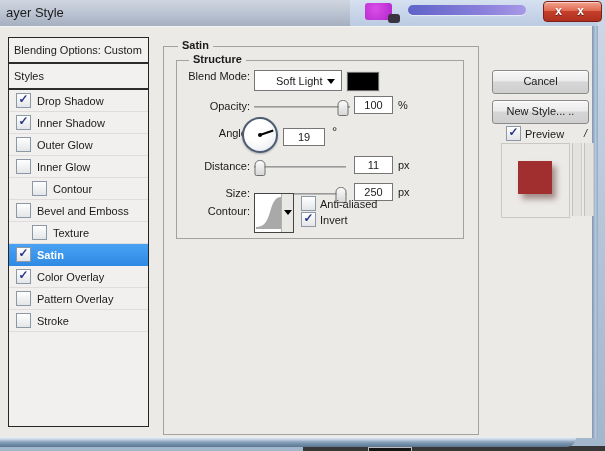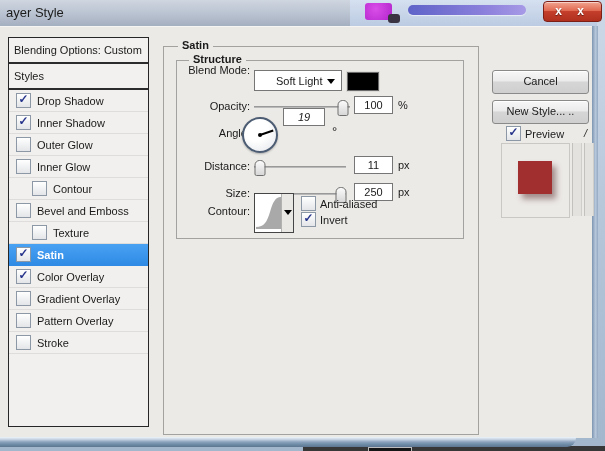--- a/index.html
+++ b/index.html
@@ -146,60 +146,56 @@
     <div class="item selected">
       <span class="cb check">✓</span>
       <span class="lbl">Satin</span>
       </div>
     <div class="item">
       <span class="cb check">✓</span>
       <span class="lbl">Color Overlay</span>
       </div>
     <div class="item">
       <span class="cb check"></span>
-      <span class="lbl">Gradient Overlay</span>
-      </div>
-    <div class="item">
-      <span class="cb check"></span>
       <span class="lbl">Pattern Overlay</span>
       </div>
     <div class="item">
       <span class="cb check"></span>
       <span class="lbl">Stroke</span>
       </div>
   </div>
 
   <div id="satinbox" class="abs group">
     <span class="gtitle" style="left:14px;">Satin</span>
   </div>
   <div id="structbox" class="abs group">
     <span class="gtitle" style="left:12px;">Structure</span>
   </div>
 
-  <div class="abs flabel" style="left:176px;top:64px;">Blend Mode:</div>
+  <div class="abs flabel" style="left:176px;top:70px;">Blend Mode:</div>
   <div class="abs dropdown">
     <span>Soft Light</span>
     <span class="caret"></span>
   </div>
   <div class="abs swatch" style="left: 347px; top: 72px; background: rgb(0, 0, 0);"></div>
 
   <div class="abs flabel" style="left:176px;top:100px;">Opacity:</div>
   <div class="abs slider" style="left:254px;top:99px;width:96px;">
     <div class="track"></div>
     <div class="thumb" style="left: 93%;"></div>
   </div>
   <div class="abs numinput" style="left:354px;top:96px;">100</div>
   <div class="abs" style="left:398px;top:99px;">%</div>
 
   <div class="abs flabel" style="left:176px;top:127px;">Angle:</div>
   <div id="dial" class="abs">
     <div id="needle" style="transform: rotate(-19deg);"></div>
     <div id="dialdot"></div>
   </div>
-  <div class="abs numinput" style="left:283px;top:108px;width:40px;font-style:italic;">19</div>
+  <div class="abs numinput" style="left:283px;top:128px;width:40px;">19</div>
   <div class="abs" style="left:332px;top:124px;font-size:13px;">°</div>
 
   <div class="abs flabel" style="left:176px;top:160px;">Distance:</div>
   <div class="abs slider" style="left:254px;top:159px;width:92px;">
     <div class="track"></div>
     <div class="thumb" style="left: 7%;"></div>
   </div>
   <div class="abs numinput" style="left:354px;top:156px;">11</div>
   <div class="abs" style="left:398px;top:159px;">px</div>
 

